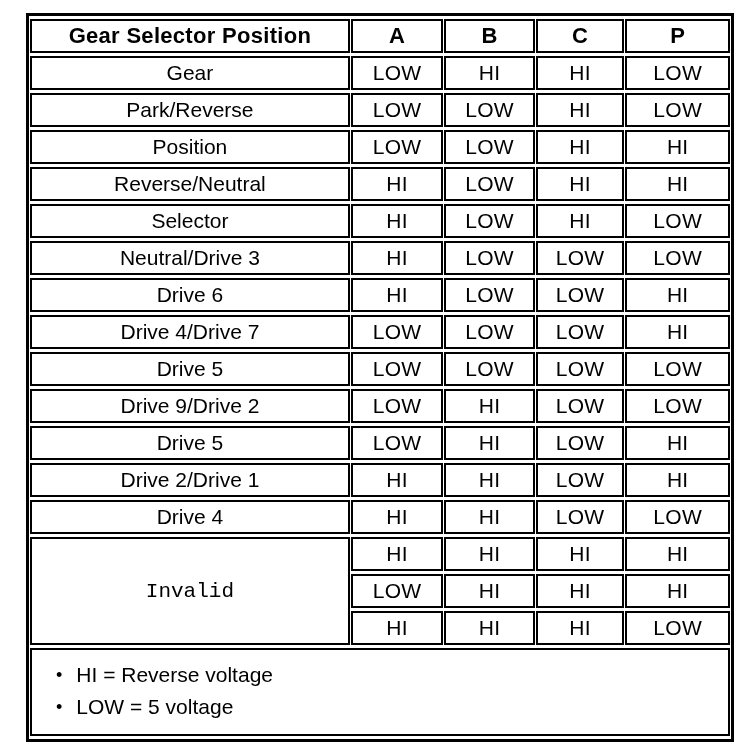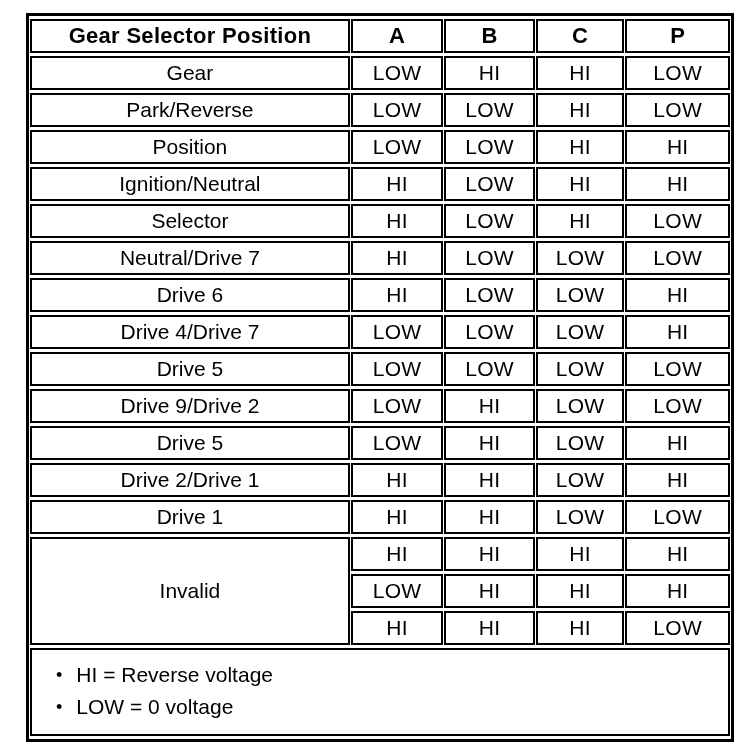--- a/index.html
+++ b/index.html
@@ -42,20 +42,21 @@
   }
   td.label-cell {
     font-size: 21px;
   }
   td.value-cell {
     font-size: 21px;
     letter-spacing: 0.3px;
   }
   td.invalid-label {
     font-size: 21px;
+    font-family: Liberation Mono, monospace;
   }
   td.footer-cell {
     text-align: left;
     height: auto;
     padding: 9px 10px 11px 24px;
     white-space: normal;
   }
   .foot-line {
     font-size: 21px;
     line-height: 32px;
@@ -108,37 +109,37 @@
 
     <tr>
       <td class="label-cell">Position</td>
       <td class="value-cell">LOW</td>
       <td class="value-cell">LOW</td>
       <td class="value-cell">HI</td>
       <td class="value-cell">HI</td>
     </tr>
 
     <tr>
-      <td class="label-cell">Ignition/Neutral</td>
+      <td class="label-cell">Reverse/Neutral</td>
       <td class="value-cell">HI</td>
       <td class="value-cell">LOW</td>
       <td class="value-cell">HI</td>
       <td class="value-cell">HI</td>
     </tr>
 
     <tr>
       <td class="label-cell">Selector</td>
       <td class="value-cell">HI</td>
       <td class="value-cell">LOW</td>
       <td class="value-cell">HI</td>
       <td class="value-cell">LOW</td>
     </tr>
 
     <tr>
-      <td class="label-cell">Neutral/Drive 7</td>
+      <td class="label-cell">Neutral/Drive 3</td>
       <td class="value-cell">HI</td>
       <td class="value-cell">LOW</td>
       <td class="value-cell">LOW</td>
       <td class="value-cell">LOW</td>
     </tr>
 
     <tr>
       <td class="label-cell">Drive 6</td>
       <td class="value-cell">HI</td>
       <td class="value-cell">LOW</td>
@@ -180,21 +181,21 @@
 
     <tr>
       <td class="label-cell">Drive 2/Drive 1</td>
       <td class="value-cell">HI</td>
       <td class="value-cell">HI</td>
       <td class="value-cell">LOW</td>
       <td class="value-cell">HI</td>
     </tr>
 
     <tr>
-      <td class="label-cell">Drive 1</td>
+      <td class="label-cell">Drive 4</td>
       <td class="value-cell">HI</td>
       <td class="value-cell">HI</td>
       <td class="value-cell">LOW</td>
       <td class="value-cell">LOW</td>
     </tr>
 
     <tr>
       <td class="invalid-label" rowspan="3">Invalid</td>
       <td class="value-cell">HI</td>
       <td class="value-cell">HI</td>
@@ -217,19 +218,19 @@
     </tr>
 
     <tr>
       <td class="footer-cell" colspan="5">
         <div class="foot-line">
           <span class="bullet">•</span>
           <span>HI = Reverse voltage</span>
         </div>
         <div class="foot-line">
           <span class="bullet">•</span>
-          <span>LOW = 0 voltage</span>
+          <span>LOW = 5 voltage</span>
         </div>
       </td>
     </tr>
   </tbody>
     </table>
 </div>
 
 </body></html>

